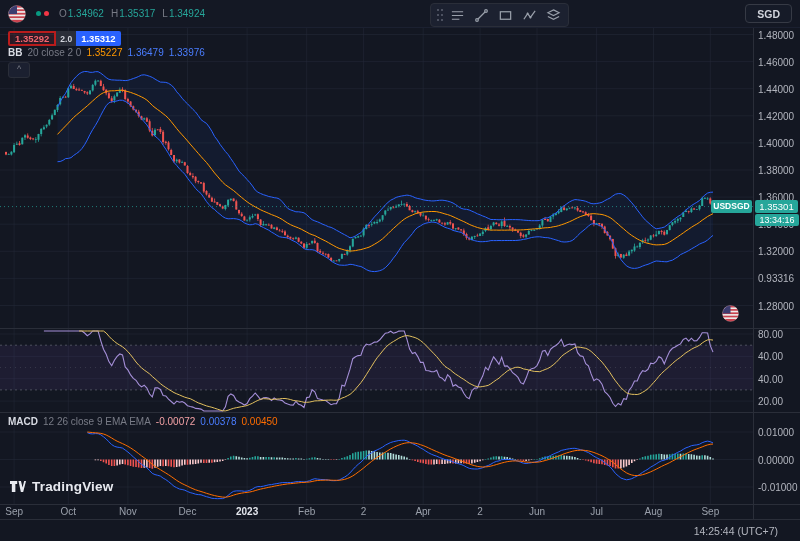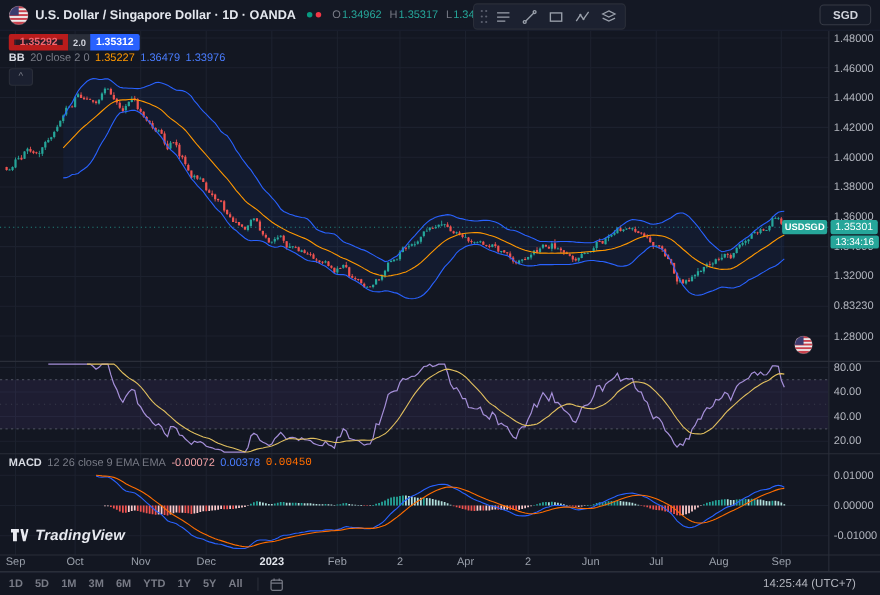--- a/index.html
+++ b/index.html
@@ -16,21 +16,21 @@
   .ohlc .lab{color:#787b86;}
   .ohlc .val{color:#26a69a;margin-left:1px;}
   .float-toolbar{position:absolute;left:430px;top:3px;height:22px;display:flex;align-items:center;
     gap:1px;background:#1c2130;border:1px solid #2a2e39;border-radius:4px;padding:0 3px;z-index:6;}
   .tool-btn{width:23px;height:19px;display:flex;align-items:center;justify-content:center;border-radius:3px;cursor:pointer;}
   .grip{width:11px;height:19px;display:flex;align-items:center;justify-content:center;}
   .sgd-btn{margin-left:auto;height:19px;padding:0 11px;display:flex;align-items:center;border:1px solid #363a45;
     border-radius:4px;font-size:10.5px;font-weight:700;color:#d1d4dc;background:#161b28;cursor:pointer;}
   
   .bs-row{position:absolute;left:8px;top:31px;display:flex;align-items:stretch;height:15px;z-index:4;font-weight:700;}
-  .sell-box{border:5px solid #b91c1c;color:#f5666f;background:rgba(242,54,69,0.10);font-size:9.5px;
+  .sell-box{border:2px solid #b91c1c;color:#f5666f;background:rgba(242,54,69,0.10);font-size:9.5px;
     display:flex;align-items:center;padding:0 5px;border-radius:2px 0 0 2px;cursor:pointer;}
   .spread-box{background:#2a2e39;color:#d1d4dc;font-size:8.5px;display:flex;align-items:center;padding:0 4px;cursor:default;}
   .buy-box{background:#2962ff;color:#fff;font-size:9.5px;display:flex;align-items:center;padding:0 5px;
     border-radius:0 2px 2px 0;cursor:pointer;}
   
   .legend{position:absolute;left:8px;display:flex;gap:5px;align-items:center;font-size:10px;z-index:4;white-space:nowrap;cursor:pointer;}
   .legend .name{color:#d8dbe3;font-weight:700;}
   .legend .params{color:#787b86;}
   .collapse-btn{position:absolute;left:8px;top:62px;width:20px;height:14px;background:#1b2030;border:1px solid #2a2e39;
     border-radius:3px;color:#787b86;font-size:9px;line-height:12px;text-align:center;z-index:4;cursor:pointer;}
@@ -41,21 +41,21 @@
   .time-axis{position:absolute;left:0;top:505px;width:800px;height:14px;z-index:3;cursor:ew-resize;}
   .time-label{position:absolute;top:1px;width:40px;text-align:center;font-size:10px;color:#9aa0ab;}
   .time-label.year{color:#e2e5ec;font-weight:700;}
   
   .bottombar{position:absolute;left:0;top:520px;width:800px;height:21px;border-top:1px solid #1f2431;
     display:flex;align-items:center;padding:0 8px;box-sizing:border-box;background:#131722;z-index:5;}
   .range-btn{font-size:10px;font-weight:700;color:#787b86;margin-right:11px;cursor:pointer;}
   .vdiv{width:1px;height:12px;background:#2a2e39;margin:0 8px 0 2px;}
   .clock{position:absolute;right:22px;top:525px;font-size:10.5px;color:#b2b5be;cursor:pointer;z-index:6;}
   .tv-logo{position:absolute;left:10px;top:479px;display:flex;align-items:center;gap:6px;z-index:4;cursor:pointer;}
-  .tv-logo .txt{font-size:13.5px;font-weight:700;color:#e8eaf0;letter-spacing:0.2px;font-style:italic;}
+  .tv-logo .txt{font-size:13.5px;font-weight:700;color:#e8eaf0;letter-spacing:0.2px;}
   .roundel{position:absolute;left:722px;top:305px;z-index:4;}
   #chart-svg{position:absolute;left:0;top:0;z-index:1;}
 </style>
 </head>
 <body>
 
 <div class="app">
 
   <svg id="chart-svg" width="800" height="541">
       <path d="M0 34.5H753M0 61.6H753M0 88.7H753M0 115.8H753M0 142.9H753M0 170.0H753M0 197.1H753M0 224.2H753M0 251.3H753M0 278.4H753M0 305.5H753M0 334.0H753M0 356.4H753M0 378.7H753M0 401.1H753M0 432.0H753M0 459.5H753M0 487.0H753M14.1 28V505M68.3 28V505M127.9 28V505M187.5 28V505M247.1 28V505M306.7 28V505M363.6 28V505M423.2 28V505M480.1 28V505M537.0 28V505M596.6 28V505M653.5 28V505M710.3 28V505" stroke="#242938" stroke-opacity="0.55" stroke-width="1" fill="none"></path>
@@ -94,21 +94,20 @@
           <rect width="18" height="18" fill="#c9414d"></rect>
           <rect y="2.6" width="18" height="1.7" fill="#ececec"></rect>
           <rect y="6.1" width="18" height="1.7" fill="#ececec"></rect>
           <rect y="9.6" width="18" height="1.7" fill="#ececec"></rect>
           <rect y="13.1" width="18" height="1.7" fill="#ececec"></rect>
           <rect width="9" height="9" fill="#3c3b6e"></rect>
         </g>
         <circle cx="9" cy="9" r="8.5" fill="none" stroke="rgba(255,255,255,0.18)"></circle>
       </svg>
     </span>
-    <span class="sym-title">U.S. Dollar / Singapore Dollar · 1D · OANDA</span>
     <span class="dots">
       <span class="dot" id="dot-green" style="background: rgb(8, 153, 129);"></span>
       <span class="dot" id="dot-red" style="background: rgb(242, 54, 69);"></span>
     </span>
     <span class="ohlc">
       <span><span class="lab">O</span><span class="val">1.34962</span></span>
       <span><span class="lab">H</span><span class="val">1.35317</span></span>
       <span><span class="lab">L</span><span class="val">1.34924</span></span>
     </span>
     <button class="sgd-btn">SGD</button>
@@ -171,34 +170,34 @@
     <span id="bb-v3" style="color: rgb(74, 125, 255);">1.33976</span>
   </div>
   <div class="collapse-btn">^</div>
 
 
   <div class="legend" style="top:416px">
     <span class="name">MACD</span>
     <span class="params">12 26 close 9 EMA EMA</span>
     <span id="macd-vh" style="color: rgb(242, 161, 165);">-0.00072</span>
     <span id="macd-vm" style="color: rgb(74, 125, 255);">0.00378</span>
-    <span id="macd-vs" style="color: rgb(255, 109, 0); font-family: Liberation Mono, monospace;">0.00450</span>
+    <span id="macd-vs" style="color: rgb(255, 109, 0);">0.00450</span>
   </div>
 
   <div class="price-axis" id="price-axis">
       <div class="axis-label" style="top: 29.5px;">1.48000</div>
       <div class="axis-label" style="top: 56.6px;">1.46000</div>
       <div class="axis-label" style="top: 83.7px;">1.44000</div>
       <div class="axis-label" style="top: 110.8px;">1.42000</div>
       <div class="axis-label" style="top: 137.9px;">1.40000</div>
       <div class="axis-label" style="top: 165px;">1.38000</div>
       <div class="axis-label" style="top: 192.1px;">1.36000</div>
       <div class="axis-label" style="top: 219.2px;">1.34000</div>
       <div class="axis-label" style="top: 246.3px;">1.32000</div>
-      <div class="axis-label" style="top: 273.4px;">0.83230</div>
+      <div class="axis-label" style="top: 273.4px;">0.93316</div>
       <div class="axis-label" style="top: 300.5px;">1.28000</div>
       <div class="axis-label" style="top: 329px;">80.00</div>
       <div class="axis-label" style="top: 351.35px;">40.00</div>
       <div class="axis-label" style="top: 373.7px;">40.00</div>
       <div class="axis-label" style="top: 396.05px;">20.00</div>
       <div class="axis-label" style="top: 427px;">0.01000</div>
       <div class="axis-label" style="top: 454.5px;">0.00000</div>
       <div class="axis-label" style="top: 482px;">-0.01000</div>
     </div>
 
@@ -242,35 +241,15 @@
       <div class="time-label" style="left: 286.699px;">Feb</div>
       <div class="time-label" style="left: 343.588px;">2</div>
       <div class="time-label" style="left: 403.186px;">Apr</div>
       <div class="time-label" style="left: 460.075px;">2</div>
       <div class="time-label" style="left: 516.964px;">Jun</div>
       <div class="time-label" style="left: 576.562px;">Jul</div>
       <div class="time-label" style="left: 633.451px;">Aug</div>
       <div class="time-label" style="left: 690.34px;">Sep</div>
     </div>
 
-  <div class="bottombar">
-    <span id="range-buttons" style="display:flex;align-items:center;">
-        <span class="range-btn">1D</span>
-        <span class="range-btn">5D</span>
-        <span class="range-btn">1M</span>
-        <span class="range-btn">3M</span>
-        <span class="range-btn">6M</span>
-        <span class="range-btn">YTD</span>
-        <span class="range-btn">1Y</span>
-        <span class="range-btn">5Y</span>
-        <span class="range-btn">All</span>
-      </span>
-    <span class="vdiv"></span>
-    <span class="tool-btn" style="width:18px;height:16px;">
-      <svg width="13" height="13" viewBox="0 0 14 14" fill="none" stroke="#787b86" stroke-width="1.2">
-        <rect x="1.5" y="2.5" width="11" height="10" rx="1.5"></rect>
-        <path d="M1.5 5.5h11M4.5 1v2.5M9.5 1v2.5"></path>
-      </svg>
-    </span>
-  </div>
   <div class="clock">14:25:44 (UTC+7)</div>
 
 </div>
 
 </body></html>

